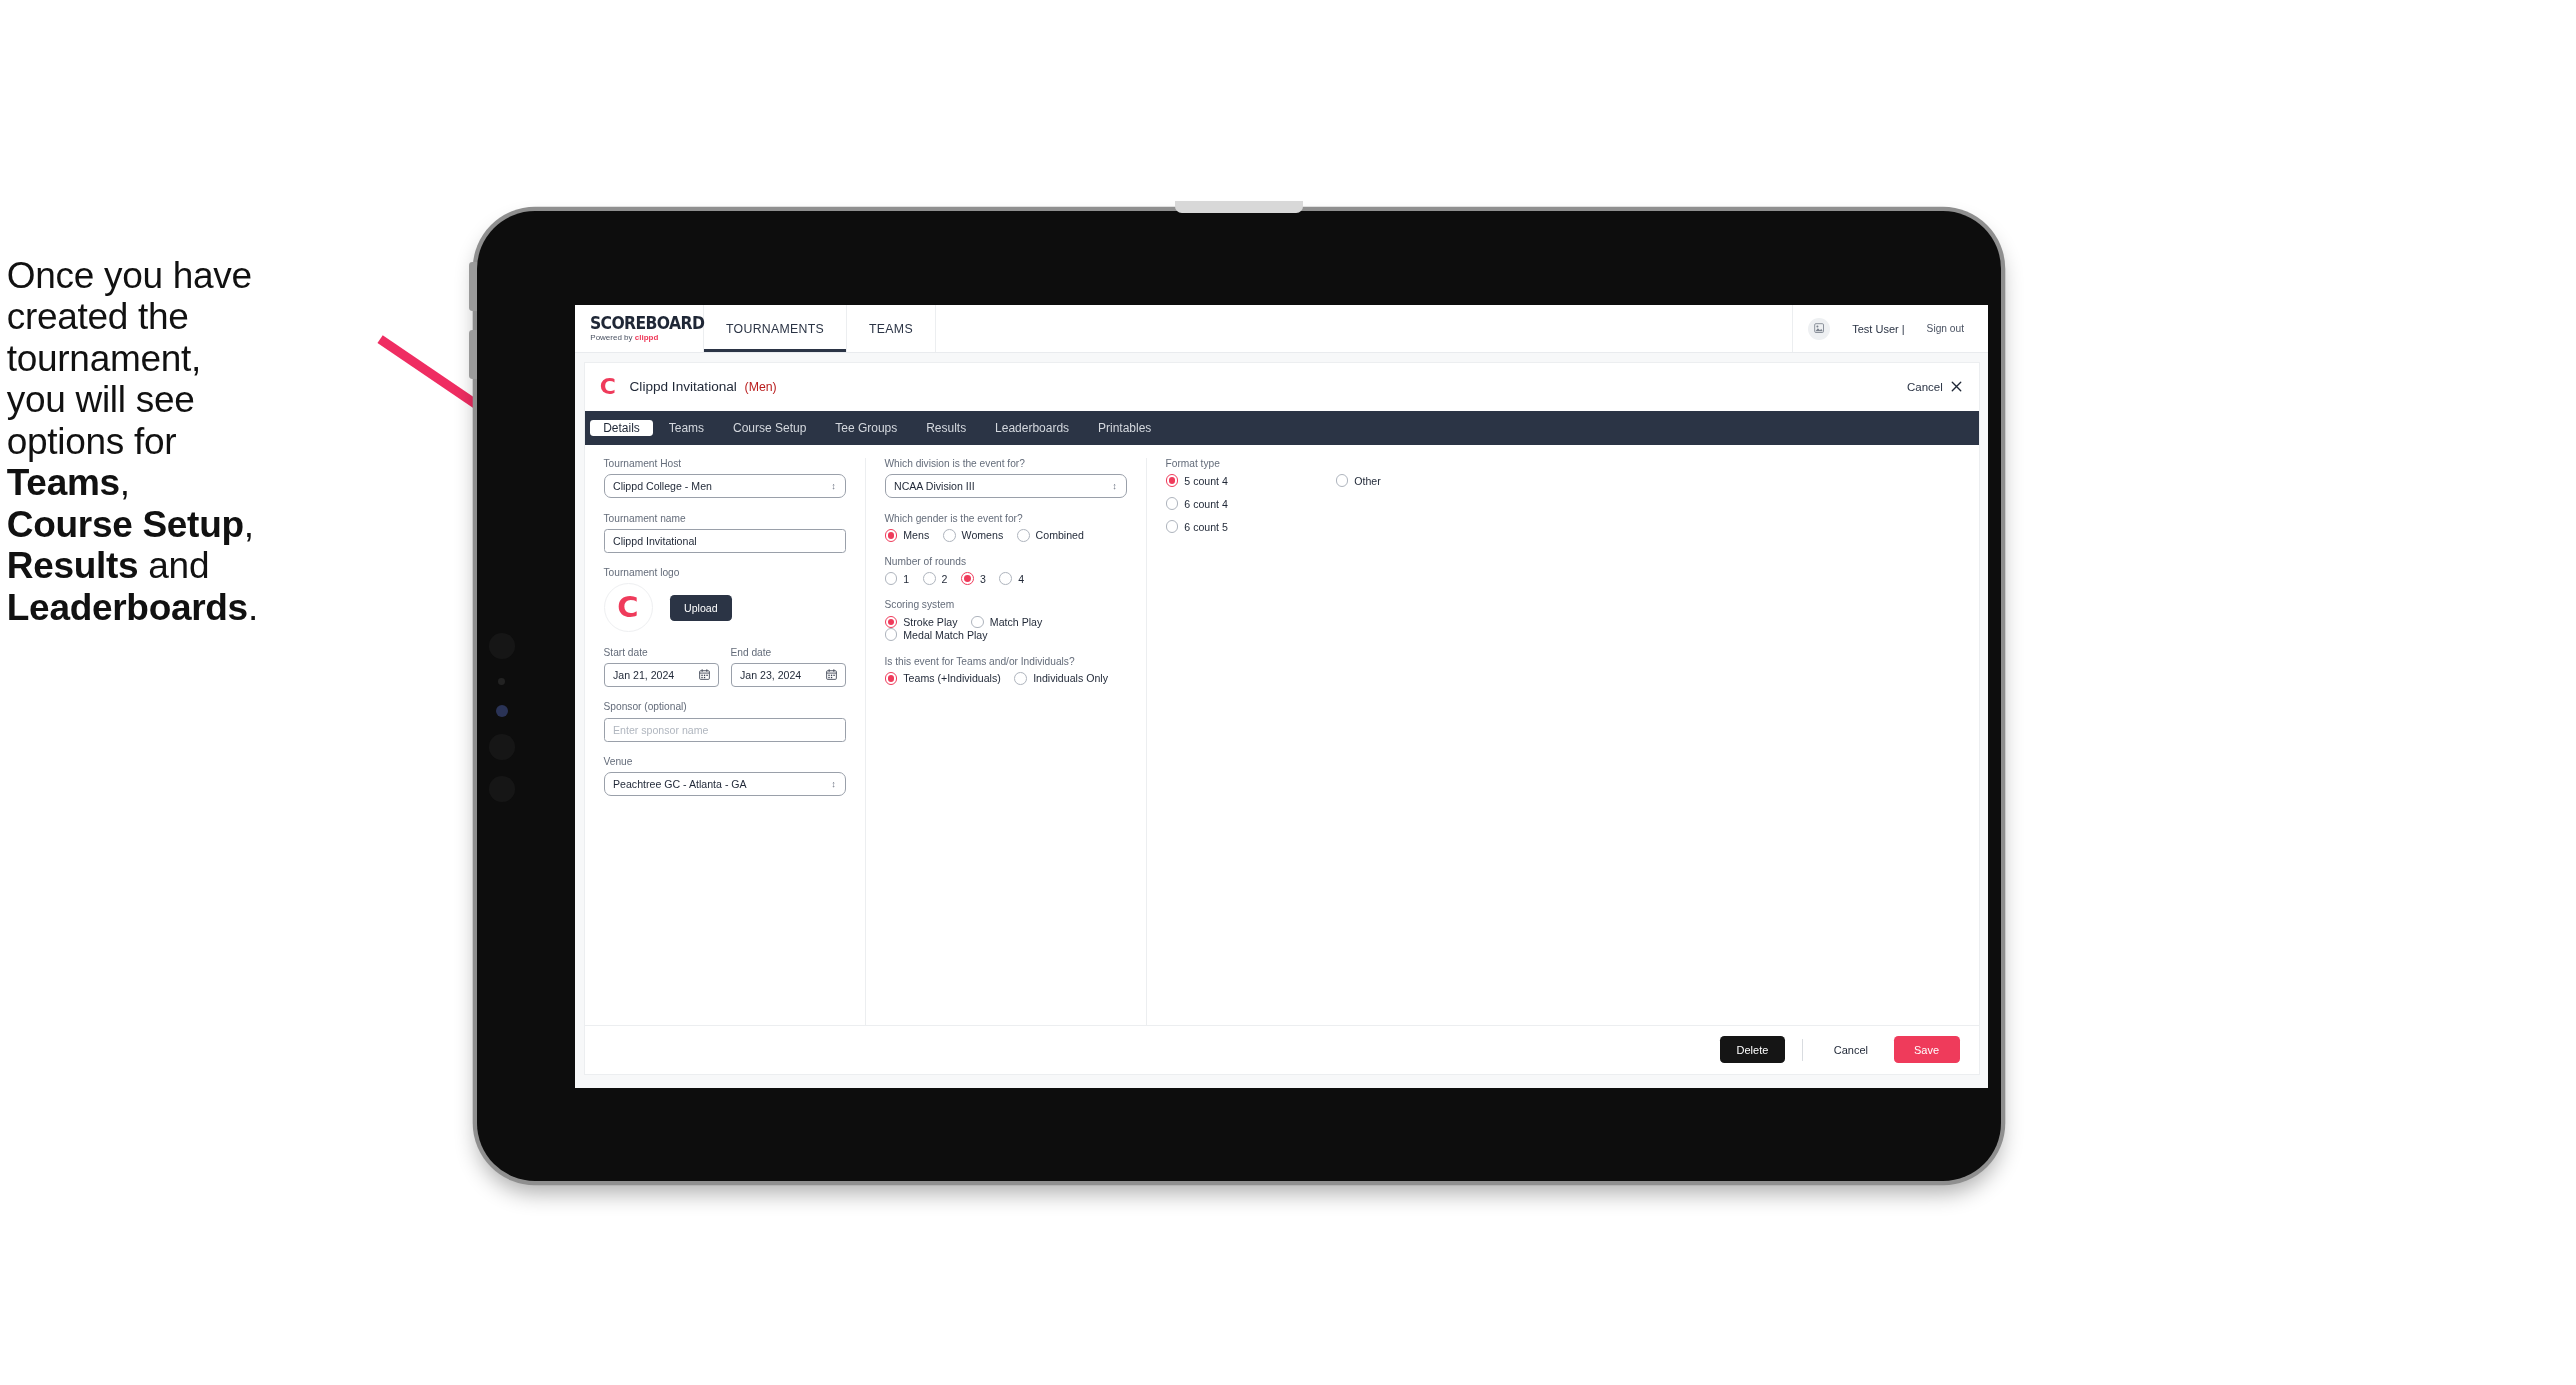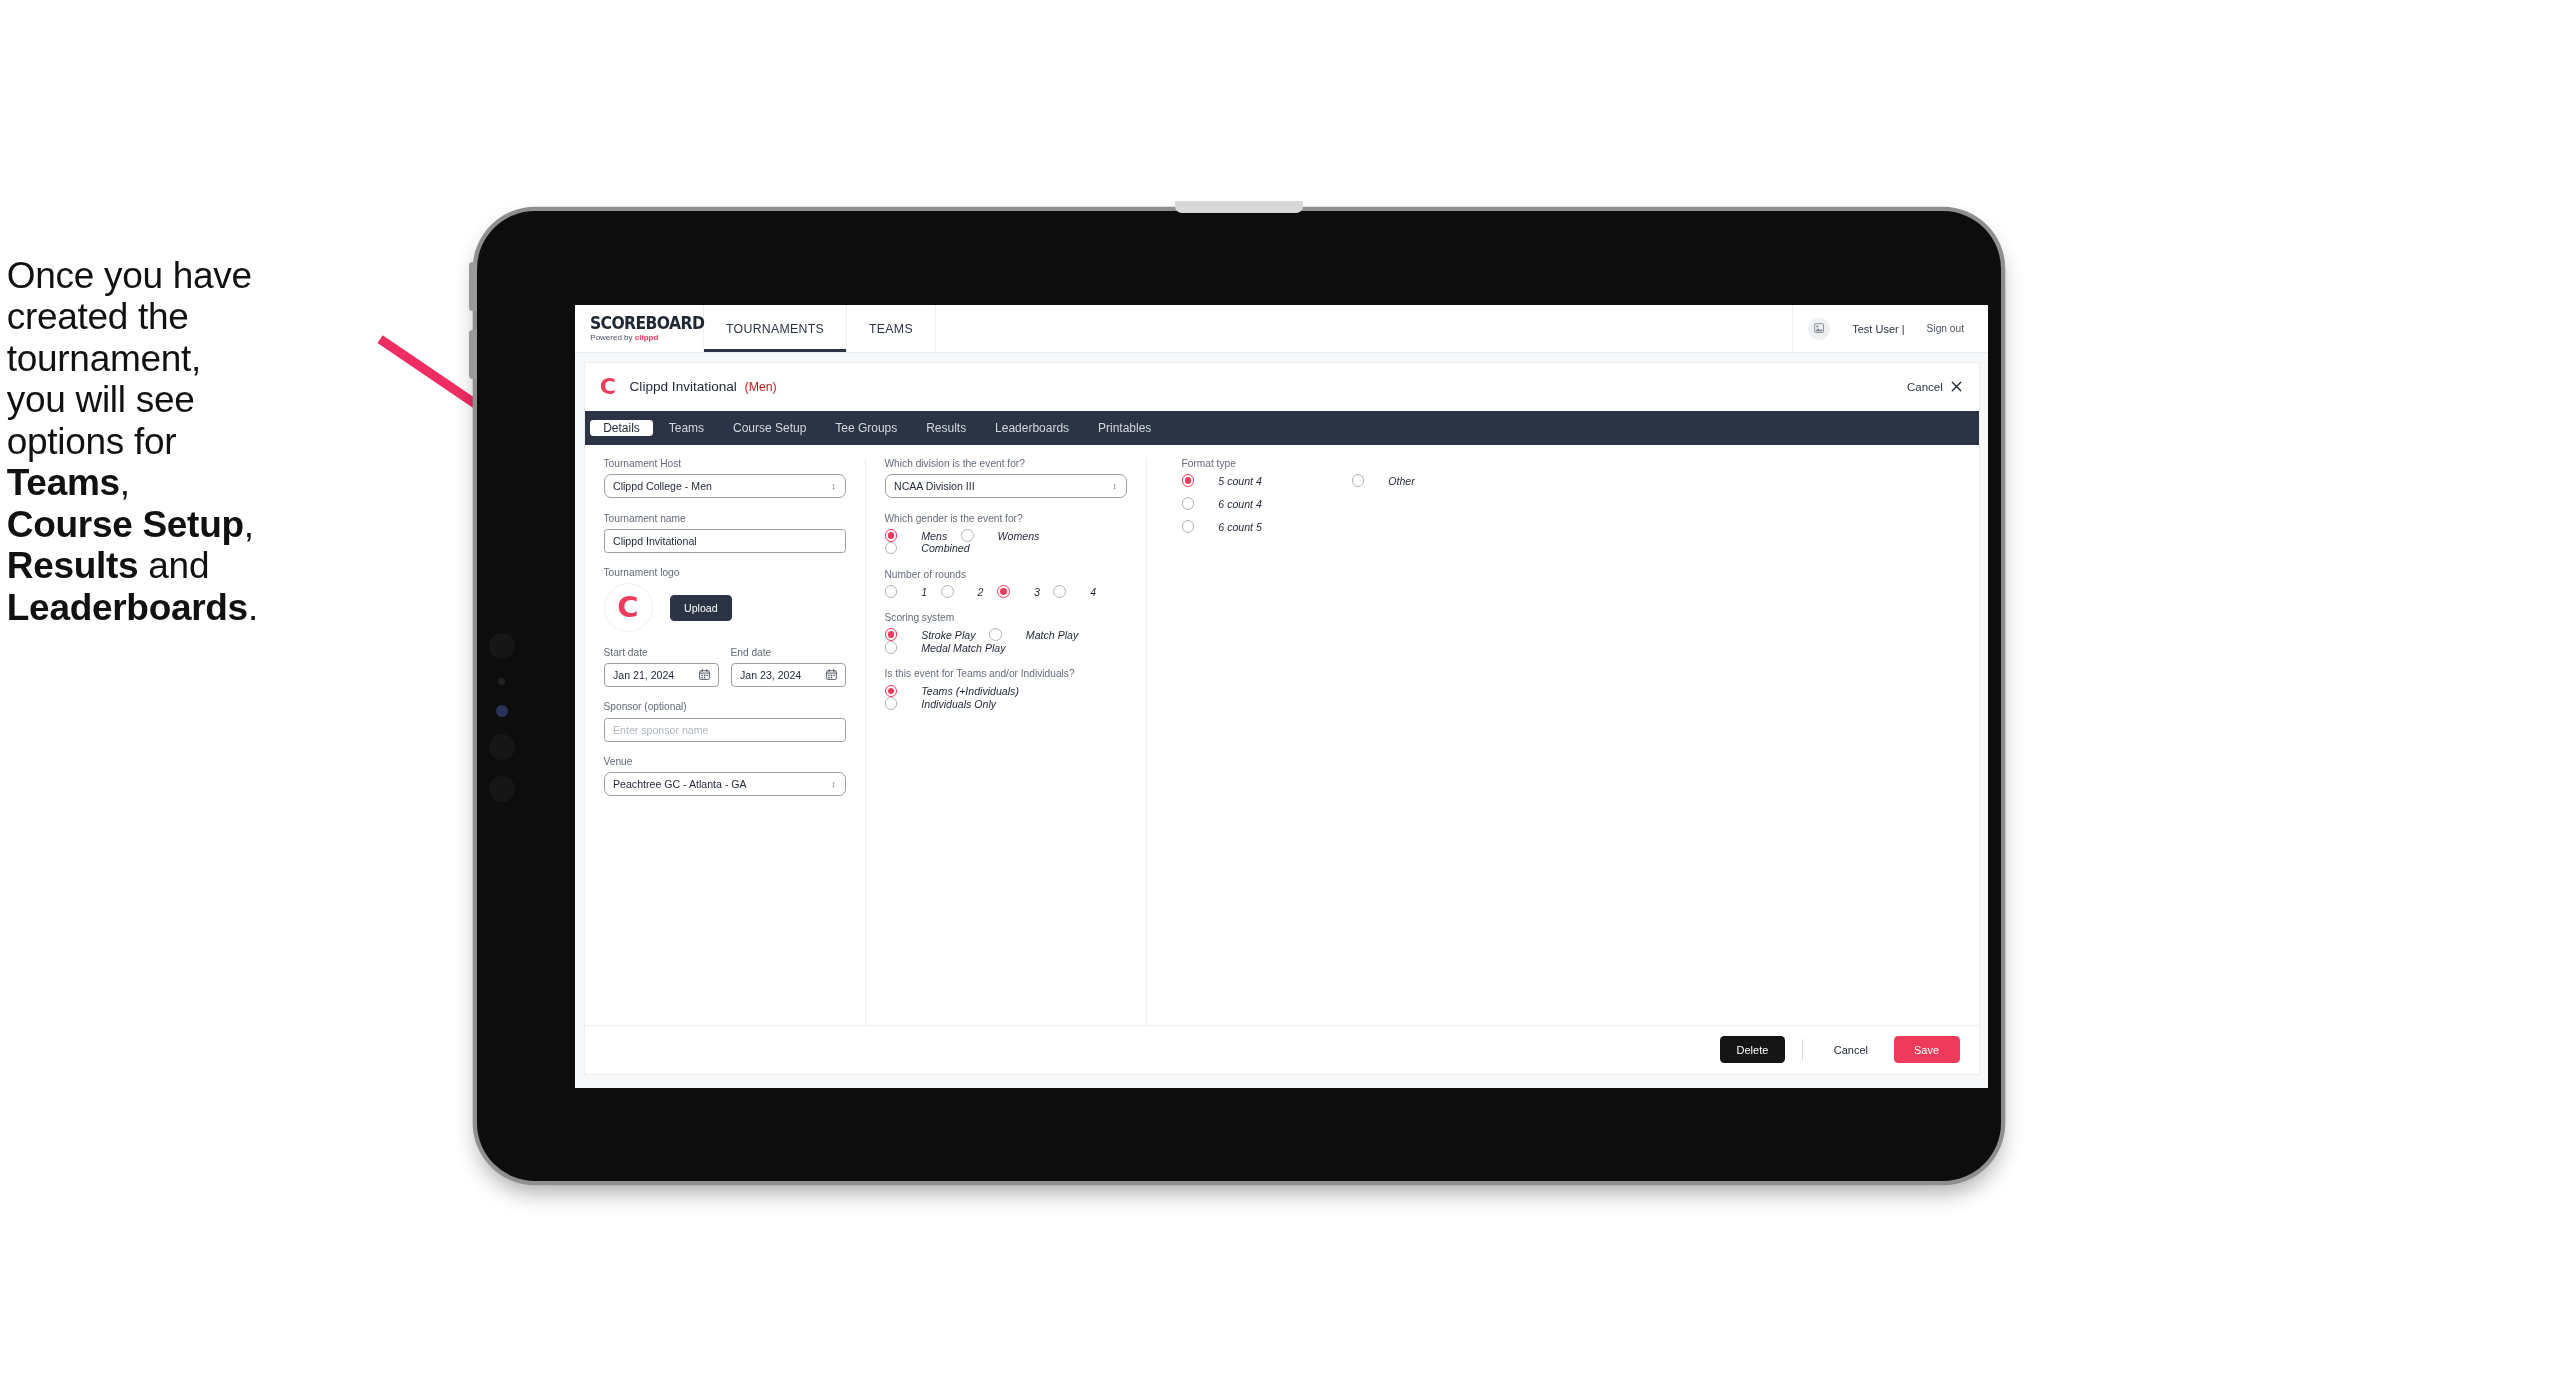--- a/index.html
+++ b/index.html
@@ -146,21 +146,21 @@
   }
   .tab.active {
     background: #ffffff; color: #1f2736; font-weight: 500;
   }
 
   
   #formbody { flex: 1; display: flex; padding: 13.6px 0 0 0; }
   .col { padding: 0 19px; }
   #col1 { width: 281px; border-right: 0.9px solid #eceef0; }
   #col2 { width: 281px; border-right: 0.9px solid #eceef0; }
-  #col3 { flex: 1; margin-left: 16px; }
+  #col3 { flex: 1; }
 
   .flabel { font-size: 10.2px; color: #646c7a; margin-bottom: 5.1px; }
   .fgroup { margin-bottom: 14.5px; }
 
   .fselect, .finput {
     width: 100%; height: 24px;
     border: 0.9px solid #9aa0aa; border-radius: 3.4px;
     background: #fff; font-size: 10.6px; color: #1f2736;
     padding: 0 8.5px; display: flex; align-items: center;
     font-family: "Liberation Sans", sans-serif;
@@ -187,21 +187,21 @@
   #daterow { display: flex; gap: 12px; }
   #daterow .dcell { flex: 1; }
   .dinput {
     height: 24px; border: 0.9px solid #9aa0aa; border-radius: 4px;
     display: flex; align-items: center; justify-content: space-between;
     padding: 0 7.7px 0 8.5px; font-size: 10.6px; color: #1f2736;
   }
 
   
   .radiorow { display: flex; align-items: center; flex-wrap: wrap; gap: 0 13.6px; }
-  .radio { display: flex; align-items: flex-end; gap: 24px; cursor: pointer; font-style: italic; }
+  .radio { display: flex; align-items: center; gap: 6px; cursor: pointer; }
   .rdot {
     width: 12.8px; height: 12.8px; border-radius: 50%;
     border: 1.3px solid #aeb4bd; background: #fff;
     display: flex; align-items: center; justify-content: center;
     flex: 0 0 auto;
   }
   .rdot.on { border-color: #ef3b5b; }
   .rdot.on::after {
     content: ""; width: 6.8px; height: 6.8px;
     border-radius: 50%; background: #ef3b5b;

